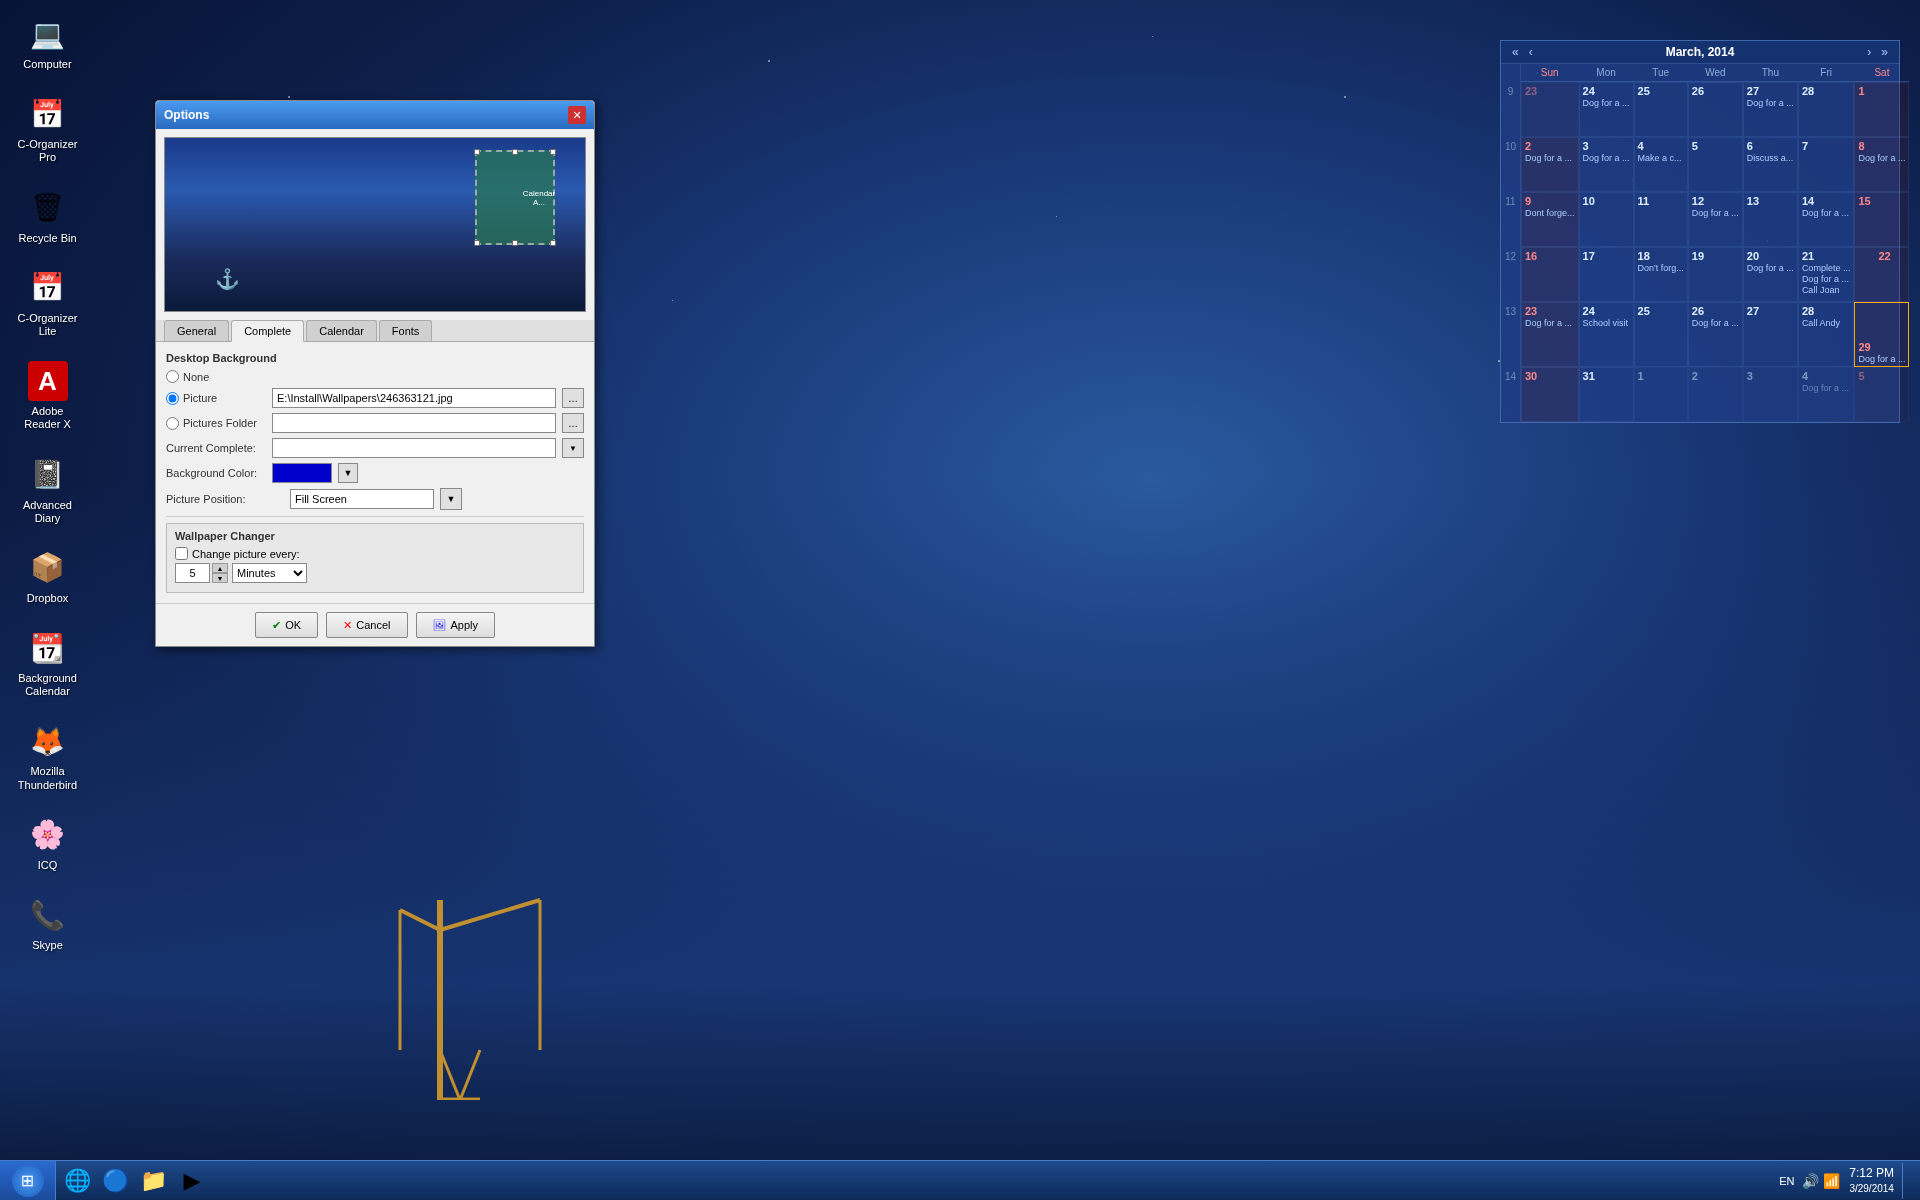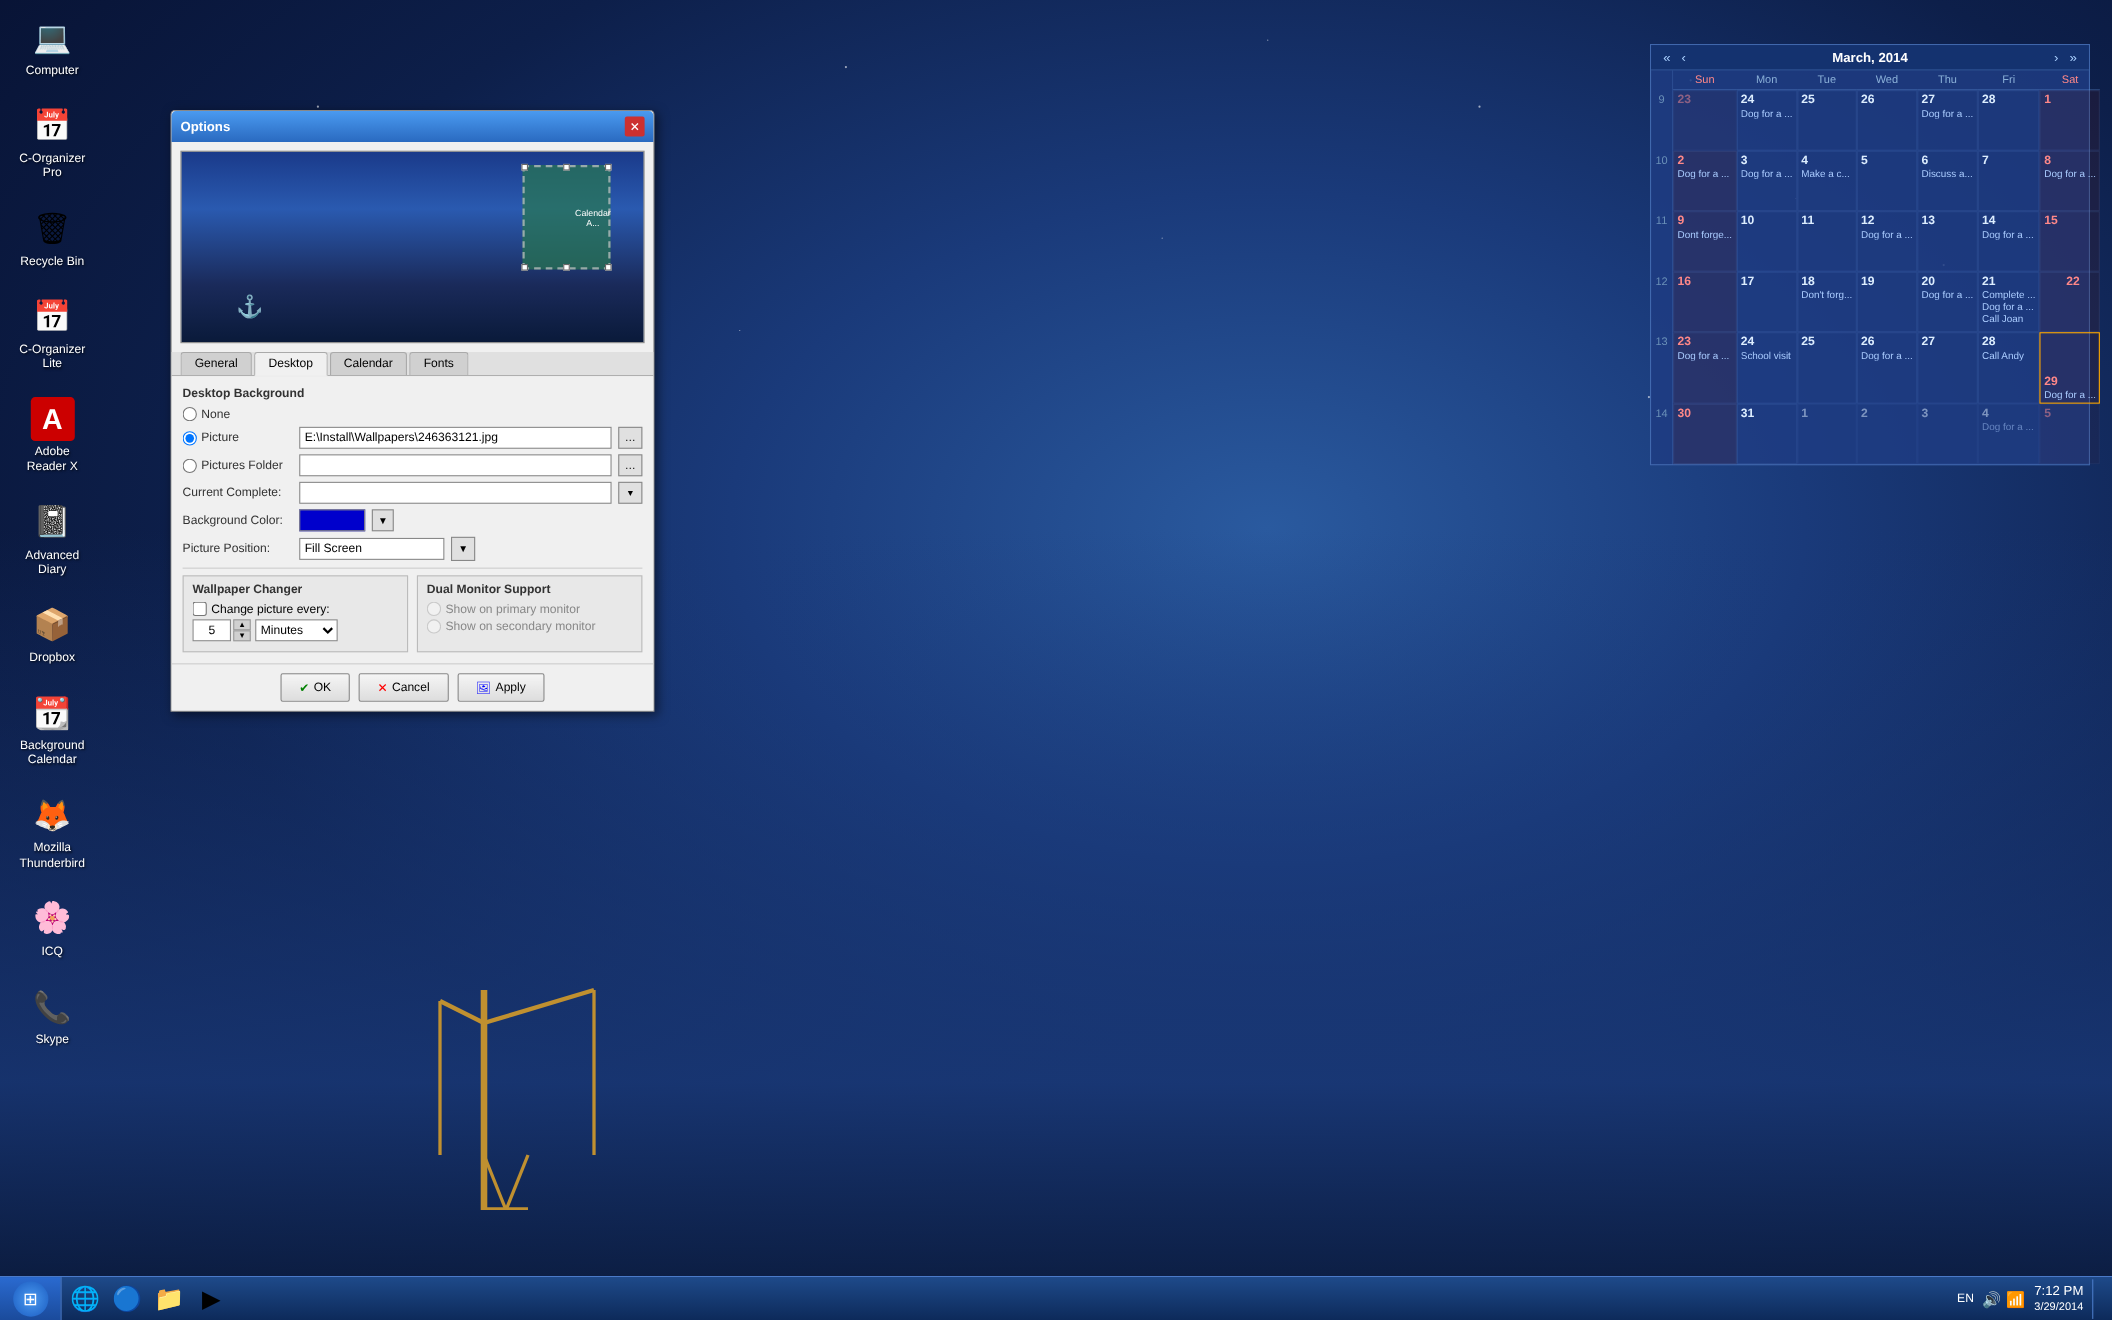--- a/index.html
+++ b/index.html
@@ -817,21 +817,21 @@
           <div class="preview-resize-handle" style="top:-3px;left:50%;margin-left:-3px;"></div>
           <div class="preview-resize-handle" style="bottom:-3px;left:50%;margin-left:-3px;"></div>
           <span class="preview-calendar-label">Calendar A...</span>
         </div>
 
         <div class="preview-crane">⚓</div>
       </div>
 
       <div class="dialog-tabs">
         <div class="dialog-tab">General</div>
-        <div class="dialog-tab active">Desktop</div>
+        <div class="dialog-tab active">Complete</div>
         <div class="dialog-tab">Calendar</div>
         <div class="dialog-tab">Fonts</div>
       </div>
 
       <div class="dialog-content">
         <div class="dialog-section-title">Desktop Background</div>
 
         <div class="form-row">
           <label class="radio-label">
             <input type="radio" name="bg-type" style="">
@@ -864,21 +864,21 @@
         </div>
 
         <div class="form-row">
           <span class="form-label">Background Color:</span>
           <div class="color-box"></div>
           <div class="color-dropdown">▼</div>
         </div>
 
         <div class="form-row">
           <span class="form-label">Picture Position:</span>
-          <input type="text" class="form-input" style="width: 132px; flex: 0 0 auto;" value="Fill Screen">
+          <input type="text" class="form-input" style="width: 144px; flex: 0 0 auto; margin-left: 18px;" value="Fill Screen">
           <div class="position-dropdown-btn">▼</div>
         </div>
 
         <div class="divider"></div>
 
         <div class="dual-panel">
 
           <div class="panel-box">
             <div class="panel-title">Wallpaper Changer</div>
             <div class="panel-row">
@@ -894,35 +894,20 @@
                 </div>
               </div>
               <select class="unit-select">
                 <option>Minutes</option>
                 <option>Hours</option>
                 <option>Seconds</option>
               </select>
             </div>
           </div>
 
-          <div class="panel-box">
-            <div class="panel-title">Dual Monitor Support</div>
-            <div class="panel-row">
-              <label class="radio-label radio-disabled">
-                <input type="radio" name="monitor" disabled="" style="">
-                <span>Show on primary monitor</span>
-              </label>
-            </div>
-            <div class="panel-row">
-              <label class="radio-label radio-disabled">
-                <input type="radio" name="monitor" disabled="" style="">
-                <span>Show on secondary monitor</span>
-              </label>
-            </div>
-          </div>
         </div>
       </div>
 
       <div class="dialog-buttons">
         <button class="dialog-btn">
           <span style="color:green;">✔</span>
           <span>OK</span>
         </button>
         <button class="dialog-btn">
           <span style="color:red;">✕</span>

